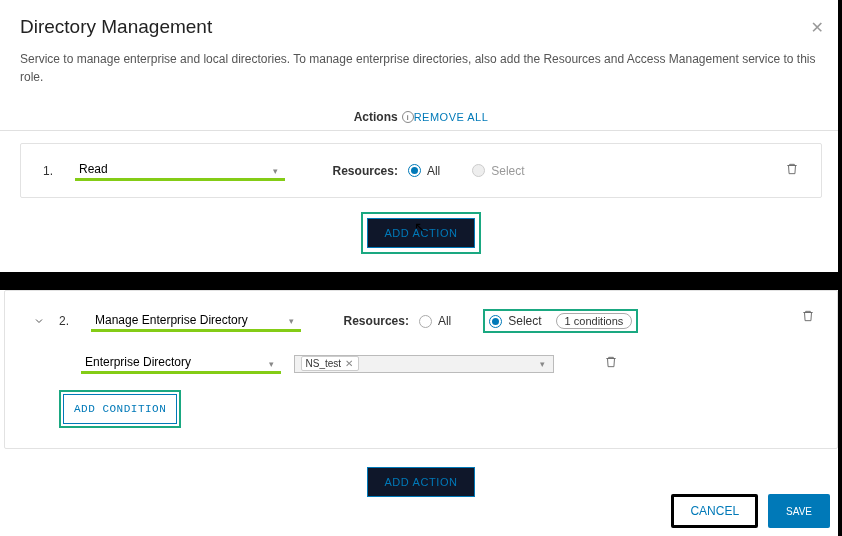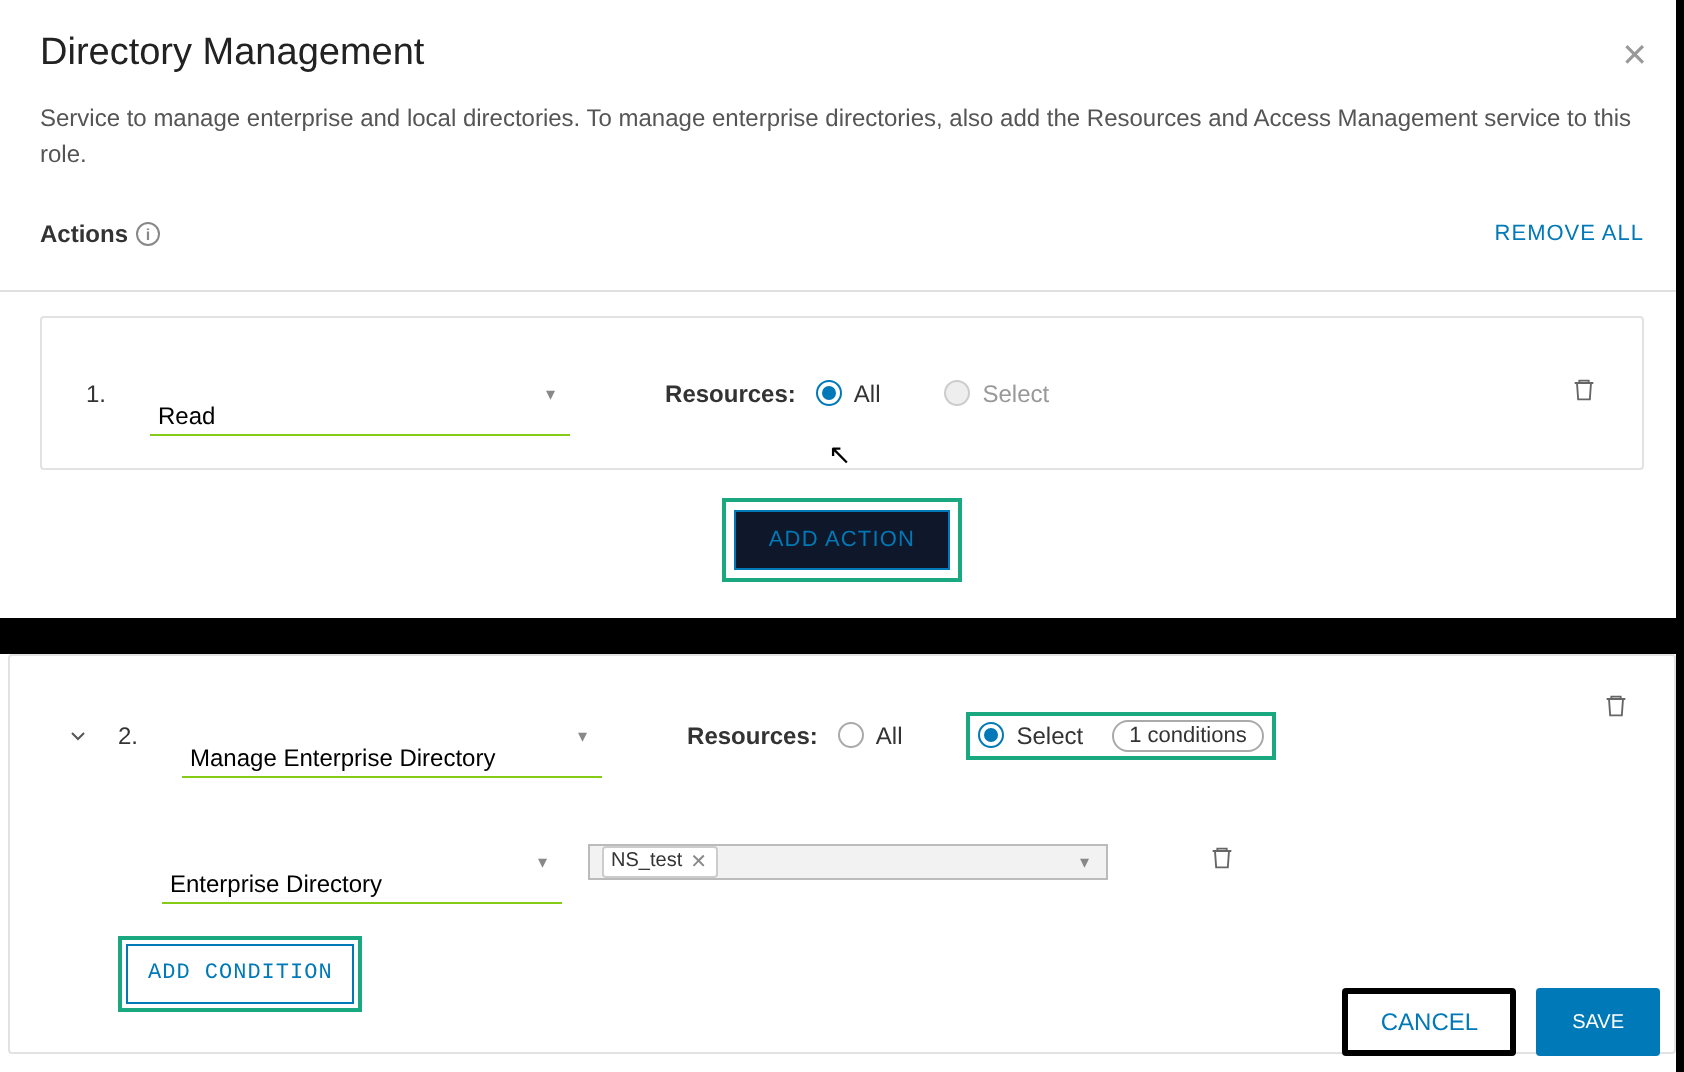--- a/index.html
+++ b/index.html
@@ -4,28 +4,28 @@
 <style>
   * { box-sizing: border-box; margin: 0; padding: 0; }
   body { font-family: Arial, Helvetica, sans-serif; font-size: 12px; color: #333; width: 842px; height: 536px; background: #fff; overflow: hidden; position: relative; }
   .page { width: 842px; height: 536px; position: relative; }
 
   .header { padding: 16px 20px 8px 20px; }
   .title { font-size: 19px; font-weight: 400; color: #222; margin-bottom: 12px; }
   .subtitle { font-size: 12px; color: #555; line-height: 1.5; margin-bottom: 16px; }
   .close-x { position: absolute; top: 18px; right: 18px; color: #999; font-size: 16px; cursor: pointer; }
 
-  .actions-row { display: flex; align-items: center; justify-content: space-between; padding: 0 20px 21px 20px; border-bottom: 1px solid #e0e0e0; }
+  .actions-row { display: flex; align-items: center; justify-content: center; padding: 0 20px 6px 20px; border-bottom: 1px solid #e0e0e0; }
   .actions-label { font-size: 12px; font-weight: bold; display: flex; align-items: center; gap: 4px; }
   .info-icon { display:inline-block; width:12px; height:12px; border:1px solid #888; border-radius:50%; font-size:8px; line-height:11px; text-align:center; color:#888; }
   .remove-all { font-size: 11px; color: #0079b8; letter-spacing: 0.5px; cursor: pointer; }
 
   .card1 { margin: 12px 20px 0 20px; border: 1px solid #e2e2e2; border-radius: 2px; padding: 16px 22px; display: flex; align-items: center; background:#fff;}
   .idx { width: 24px; font-size:12px; margin-right:8px;}
-  .select-underline { border: none; border-bottom: 1px solid #84cc16; background: transparent; font-size: 12px; padding: 2px 4px; width: 210px; outline:none;margin-top:24px;}
+  .select-underline { border: none; border-bottom: 3px solid #84cc16; background: transparent; font-size: 12px; padding: 2px 4px; width: 210px; outline:none;}
   .chev { display:inline-block; margin-left:-12px; font-size:9px; color:#888; pointer-events:none;}
   .resources-group { display:flex; align-items:center; margin-left:55px; gap:6px;}
   .res-label { font-size:12px; margin-right:4px; font-weight:600;}
   .radio { appearance:none; width:13px; height:13px; border:1px solid #aaa; border-radius:50%; position:relative; cursor:pointer; background:#fff;}
   .radio:checked { border-color:#0079b8; }
   .radio:checked::after { content:''; width:7px; height:7px; background:#0079b8; border-radius:50%; position:absolute; top:2px; left:2px;}
   .radio-label { font-size:12px; margin-right:26px;}
   .disabled-radio { appearance:none; width:13px; height:13px; border:1px solid #ccc; border-radius:50%; background:#eee; }
   .trash { margin-left:auto; cursor:pointer; color:#666; }
   .trash svg { width:14px; height:14px; }

